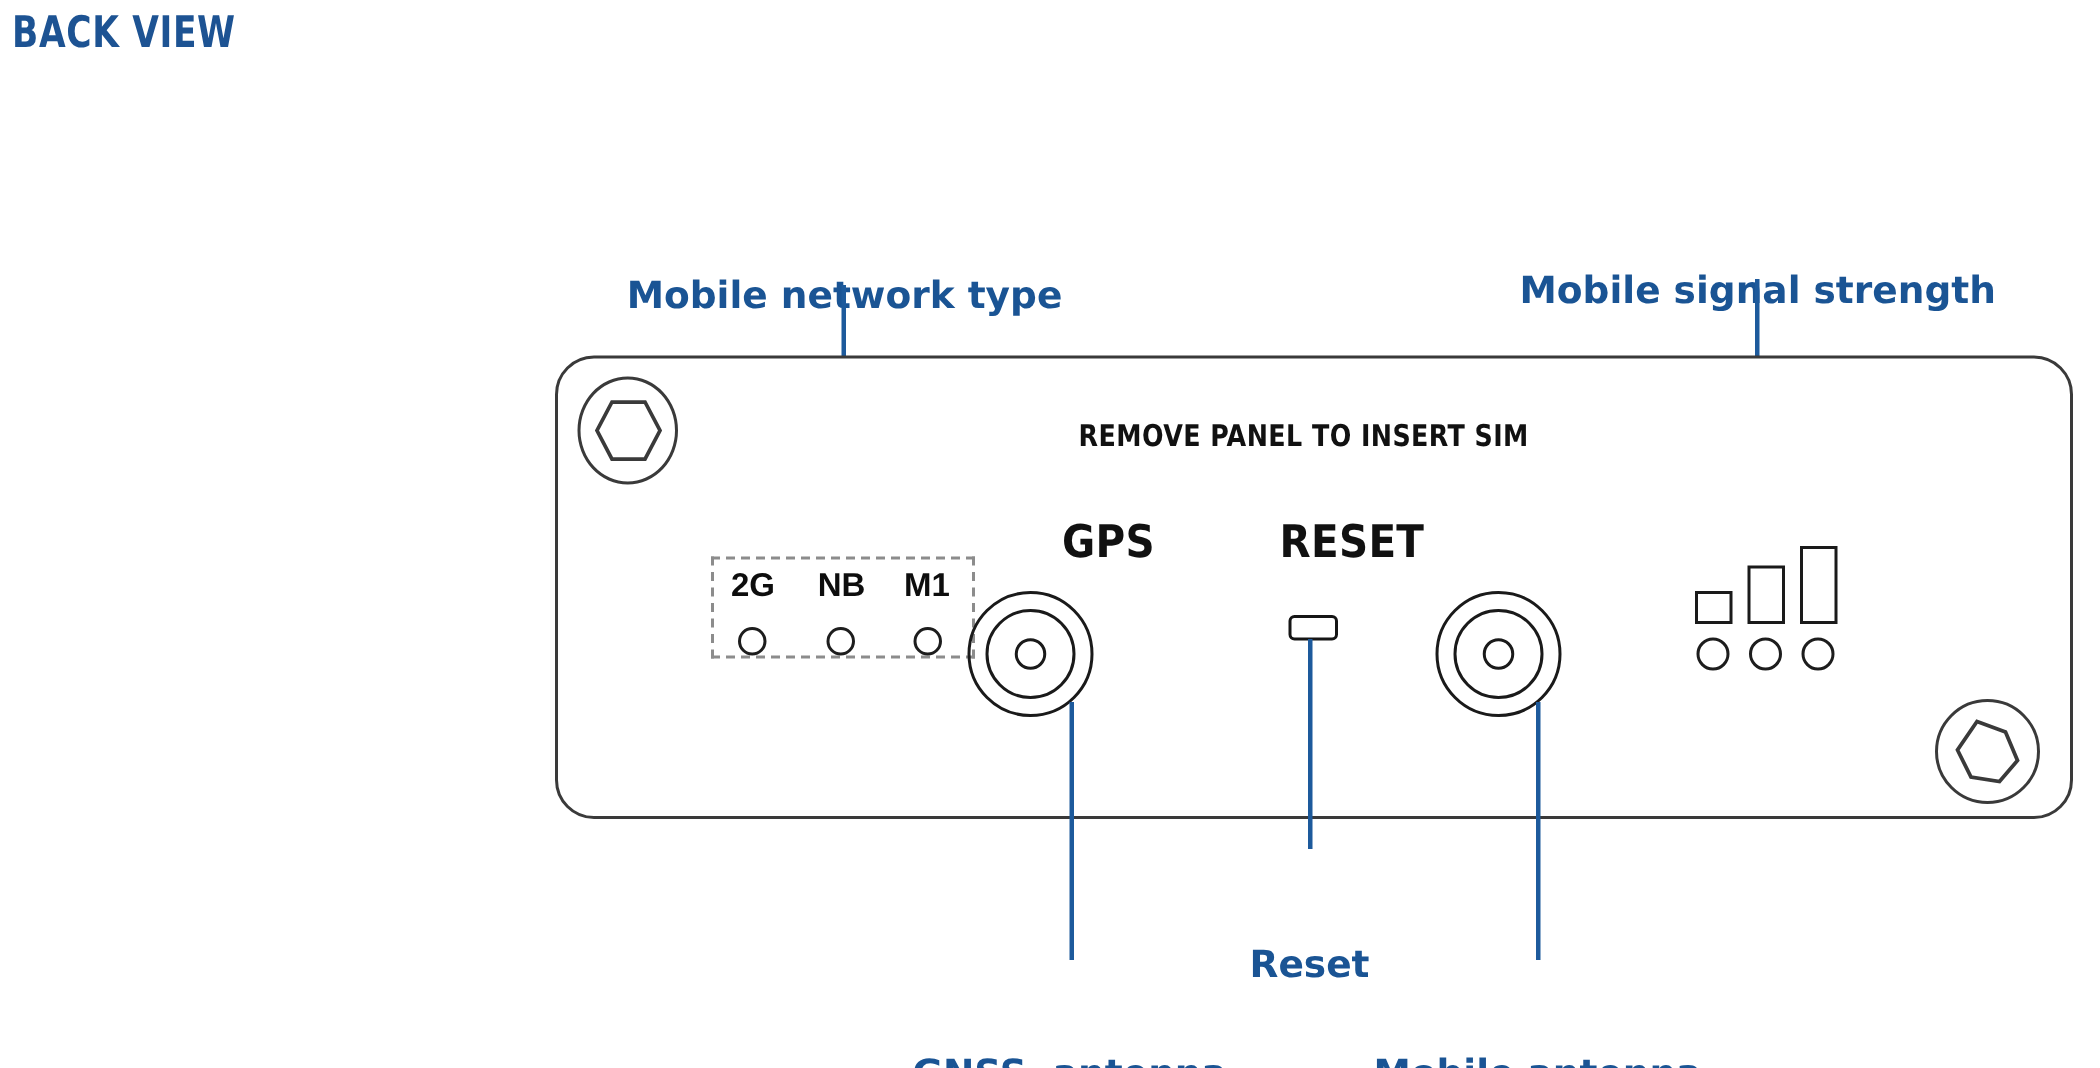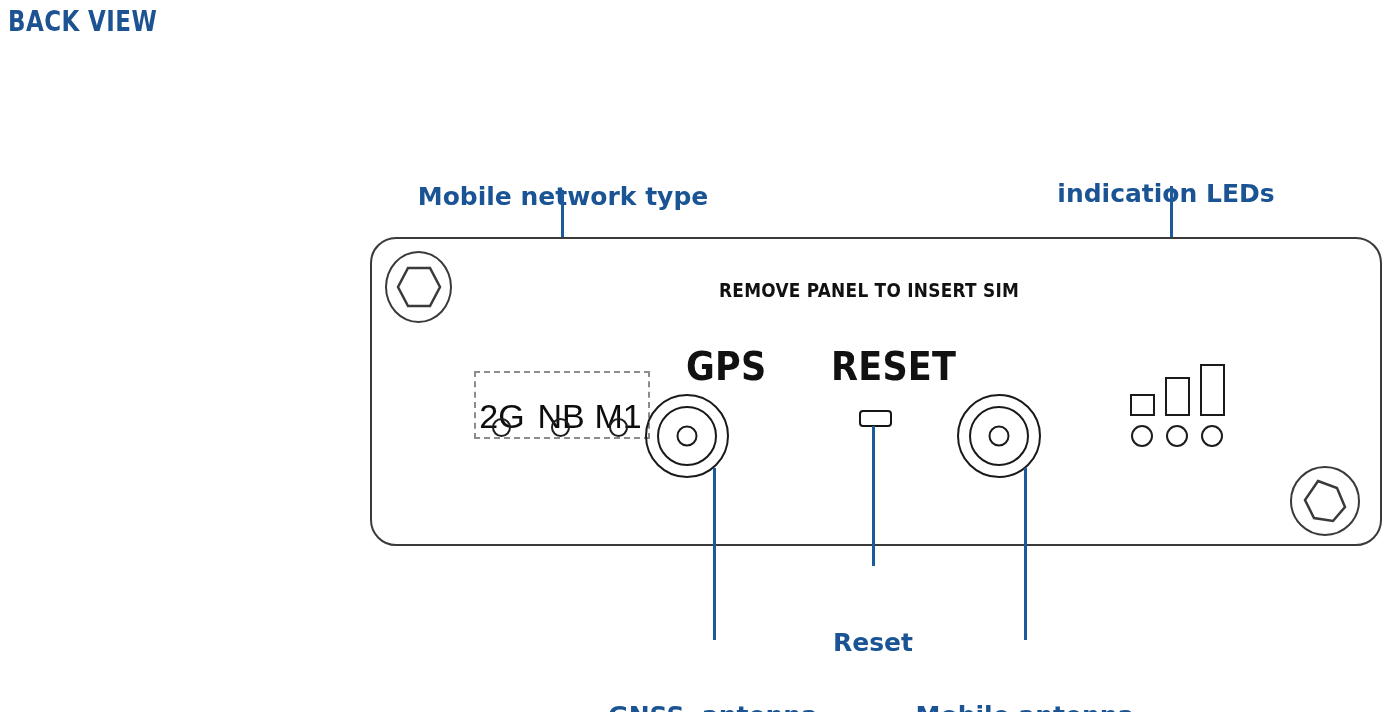--- a/index.html
+++ b/index.html
@@ -86,39 +86,39 @@
     font-weight: bold;
     white-space: nowrap;
   }
   #sim-instruction {
     font-size: 20px;
     letter-spacing: 0.3px;
     transform: scaleX(0.94);
     transform-origin: left center;
   }
   .port-label {
-    font-size: 39px;
+    font-size: 30px;
     letter-spacing: 0.2px;
+    margin-left: 22px;
   }
 
   
   #led-type-box {
     position: absolute;
     border: 2px dashed #8c8c8c;
     box-sizing: border-box;
   }
   .led-type-label {
     position: absolute;
     color: #0d0d0d;
     font-family: "Liberation Sans", "DejaVu Sans", sans-serif;
-    font-size: 34px;
-    font-weight: normal;
+    font-size: 22px;
+    font-weight: bold;
     text-align: center;
     white-space: nowrap;
-    margin-top: 20px;
   }
   .led-hole {
     position: absolute;
     border: 2.2px solid #1d1d1d;
     border-radius: 50%;
     box-sizing: border-box;
   }
 
   
   .coax {
@@ -158,20 +158,21 @@
 
   <div id="back-view-heading">BACK VIEW</div>
 
   <div class="callout-label" style="left:413px; top:126px; width:300px;">
     <div>Mobile network type</div>
     <div>LEDs</div>
   </div>
   <div class="callout-line" style="left:561px; top:190px; height:183px;"></div>
 
   <div class="callout-label" style="left:1013px; top:123px; width:306px;">
+    <div>Mobile signal strength</div>
     <div>indication LEDs</div>
   </div>
   <div class="callout-line" style="left:1170px; top:186px; height:192px;"></div>
 
   <div id="device-panel">
 
     <div class="screw-ellipse" style="left:13px; top:12px; width:67px; height:72px;">
       <svg class="hex-inner" width="46" height="42" viewBox="0 0 46 42">
         <polygon points="12,2 34,2 44,21 34,40 12,40 2,21" fill="none" stroke="#3a3a3a" stroke-width="2.5"></polygon>
       </svg>

